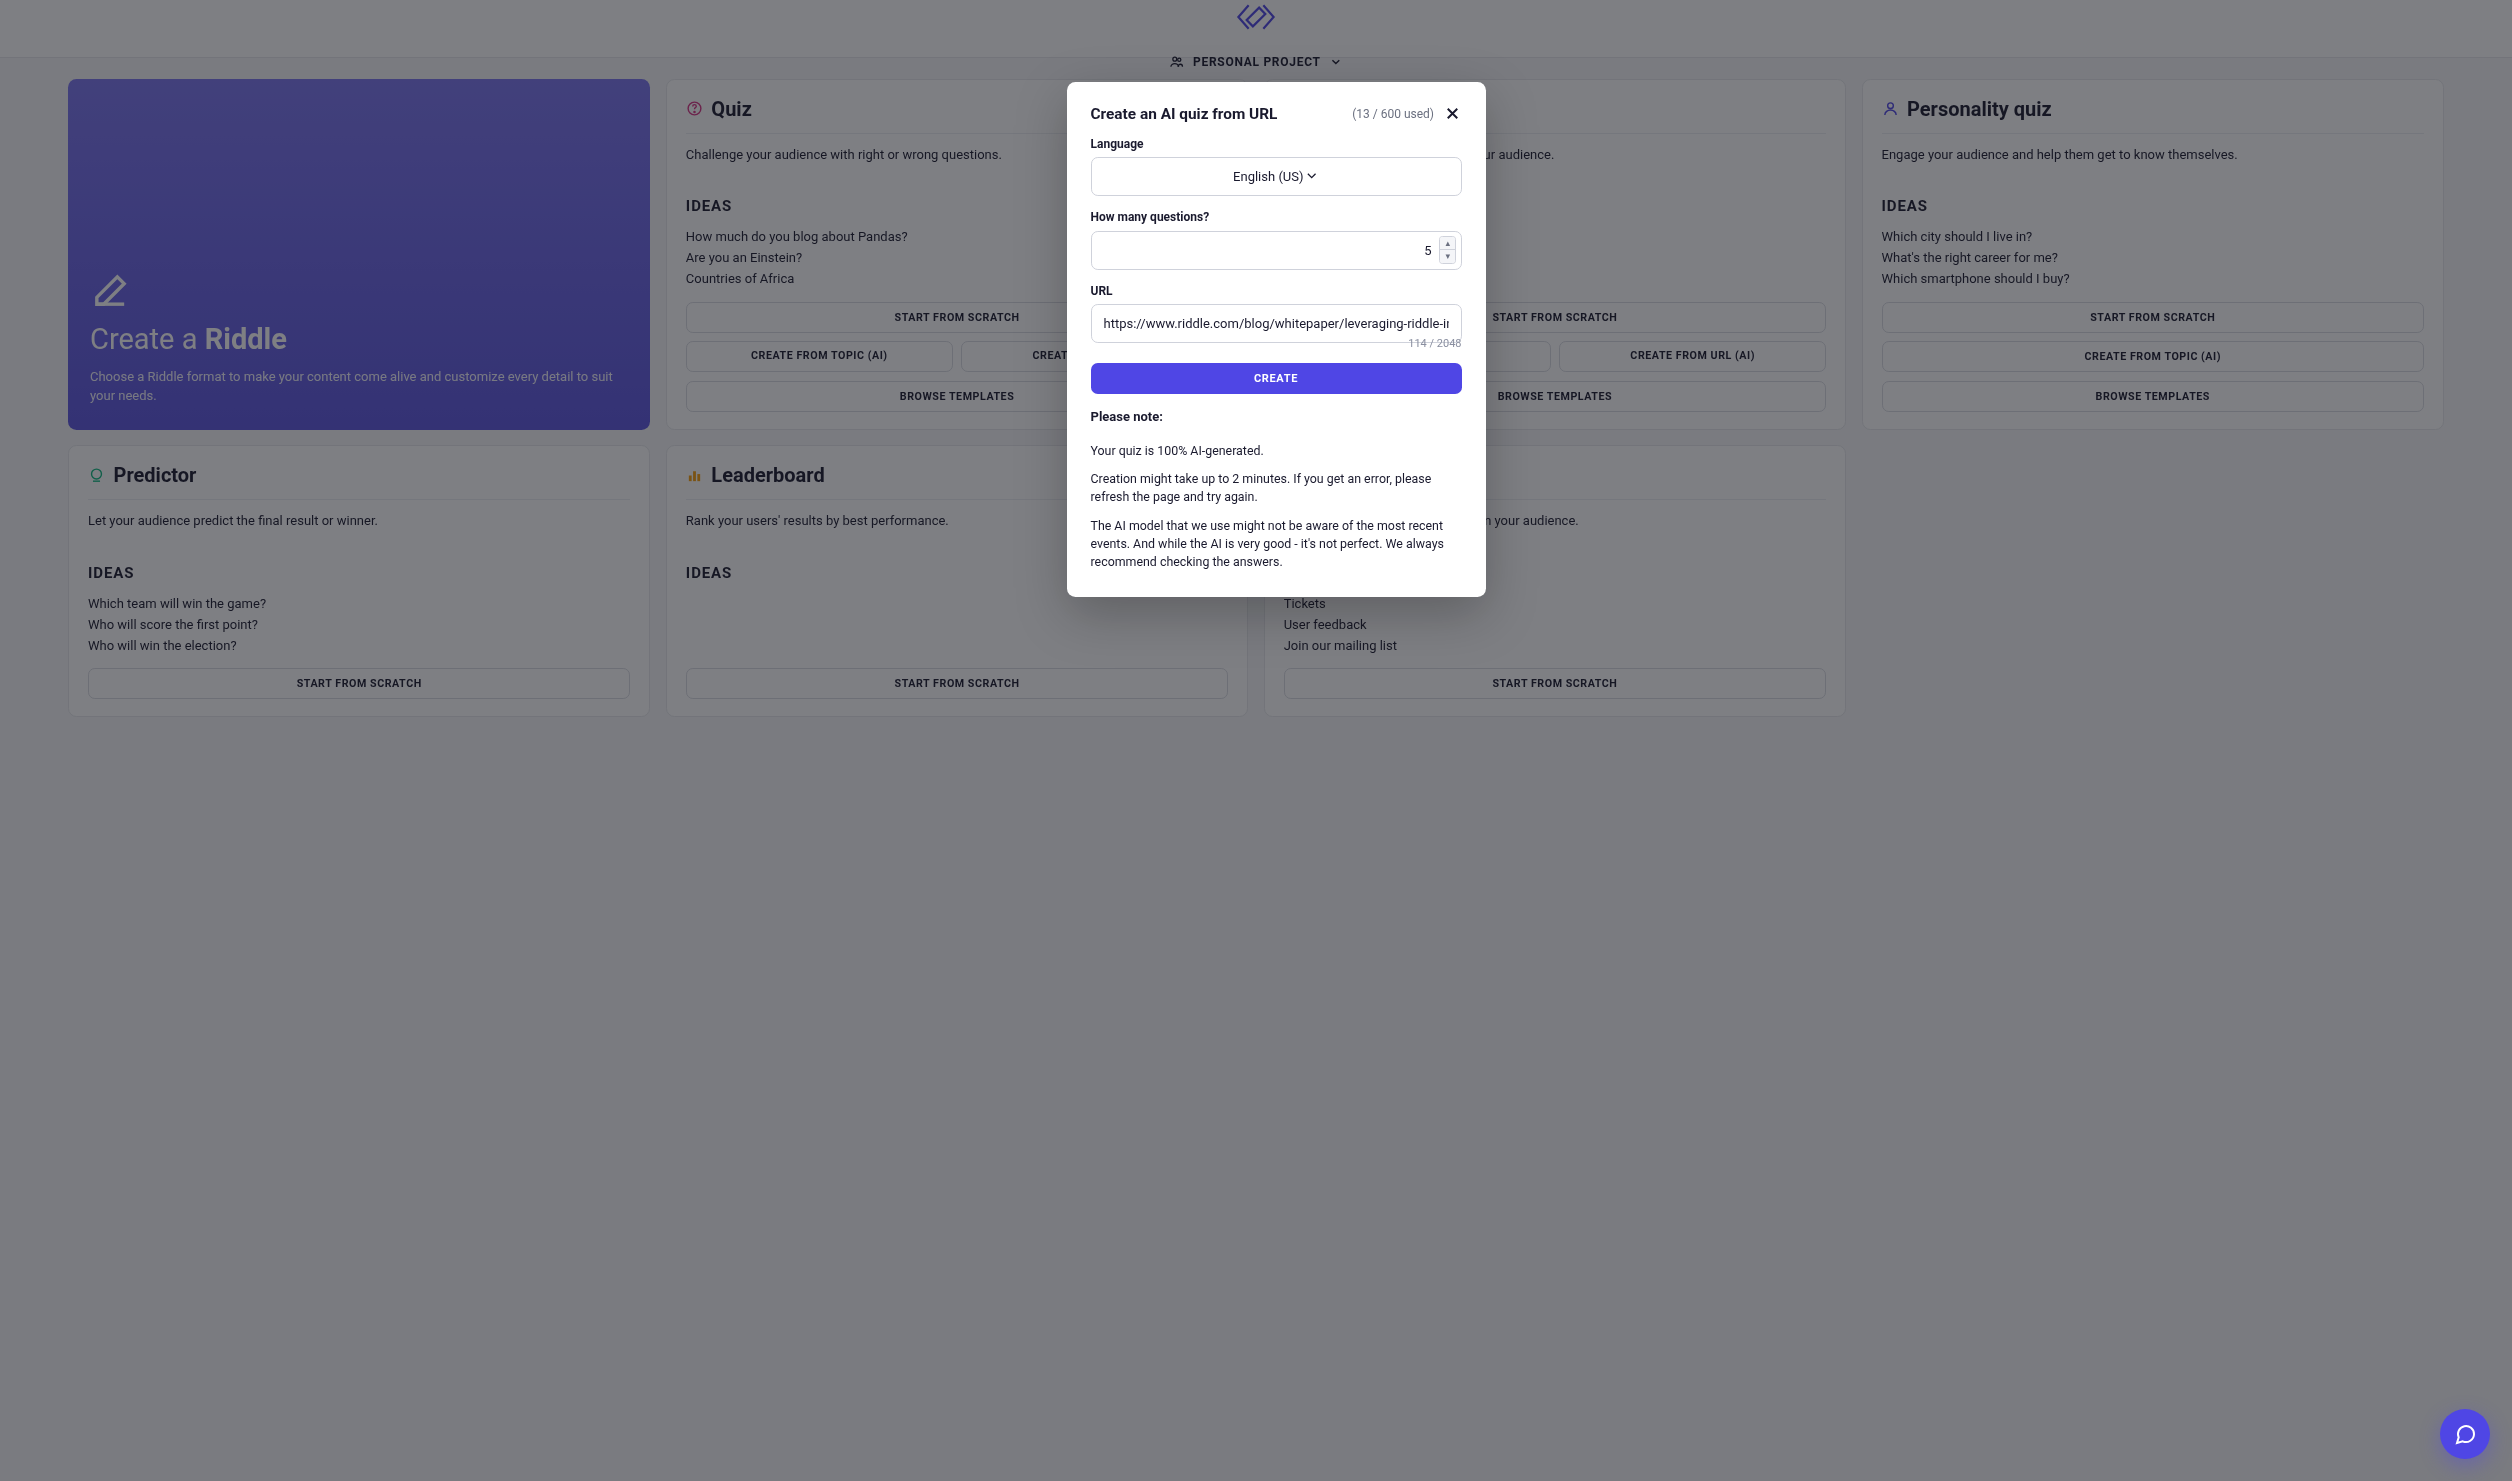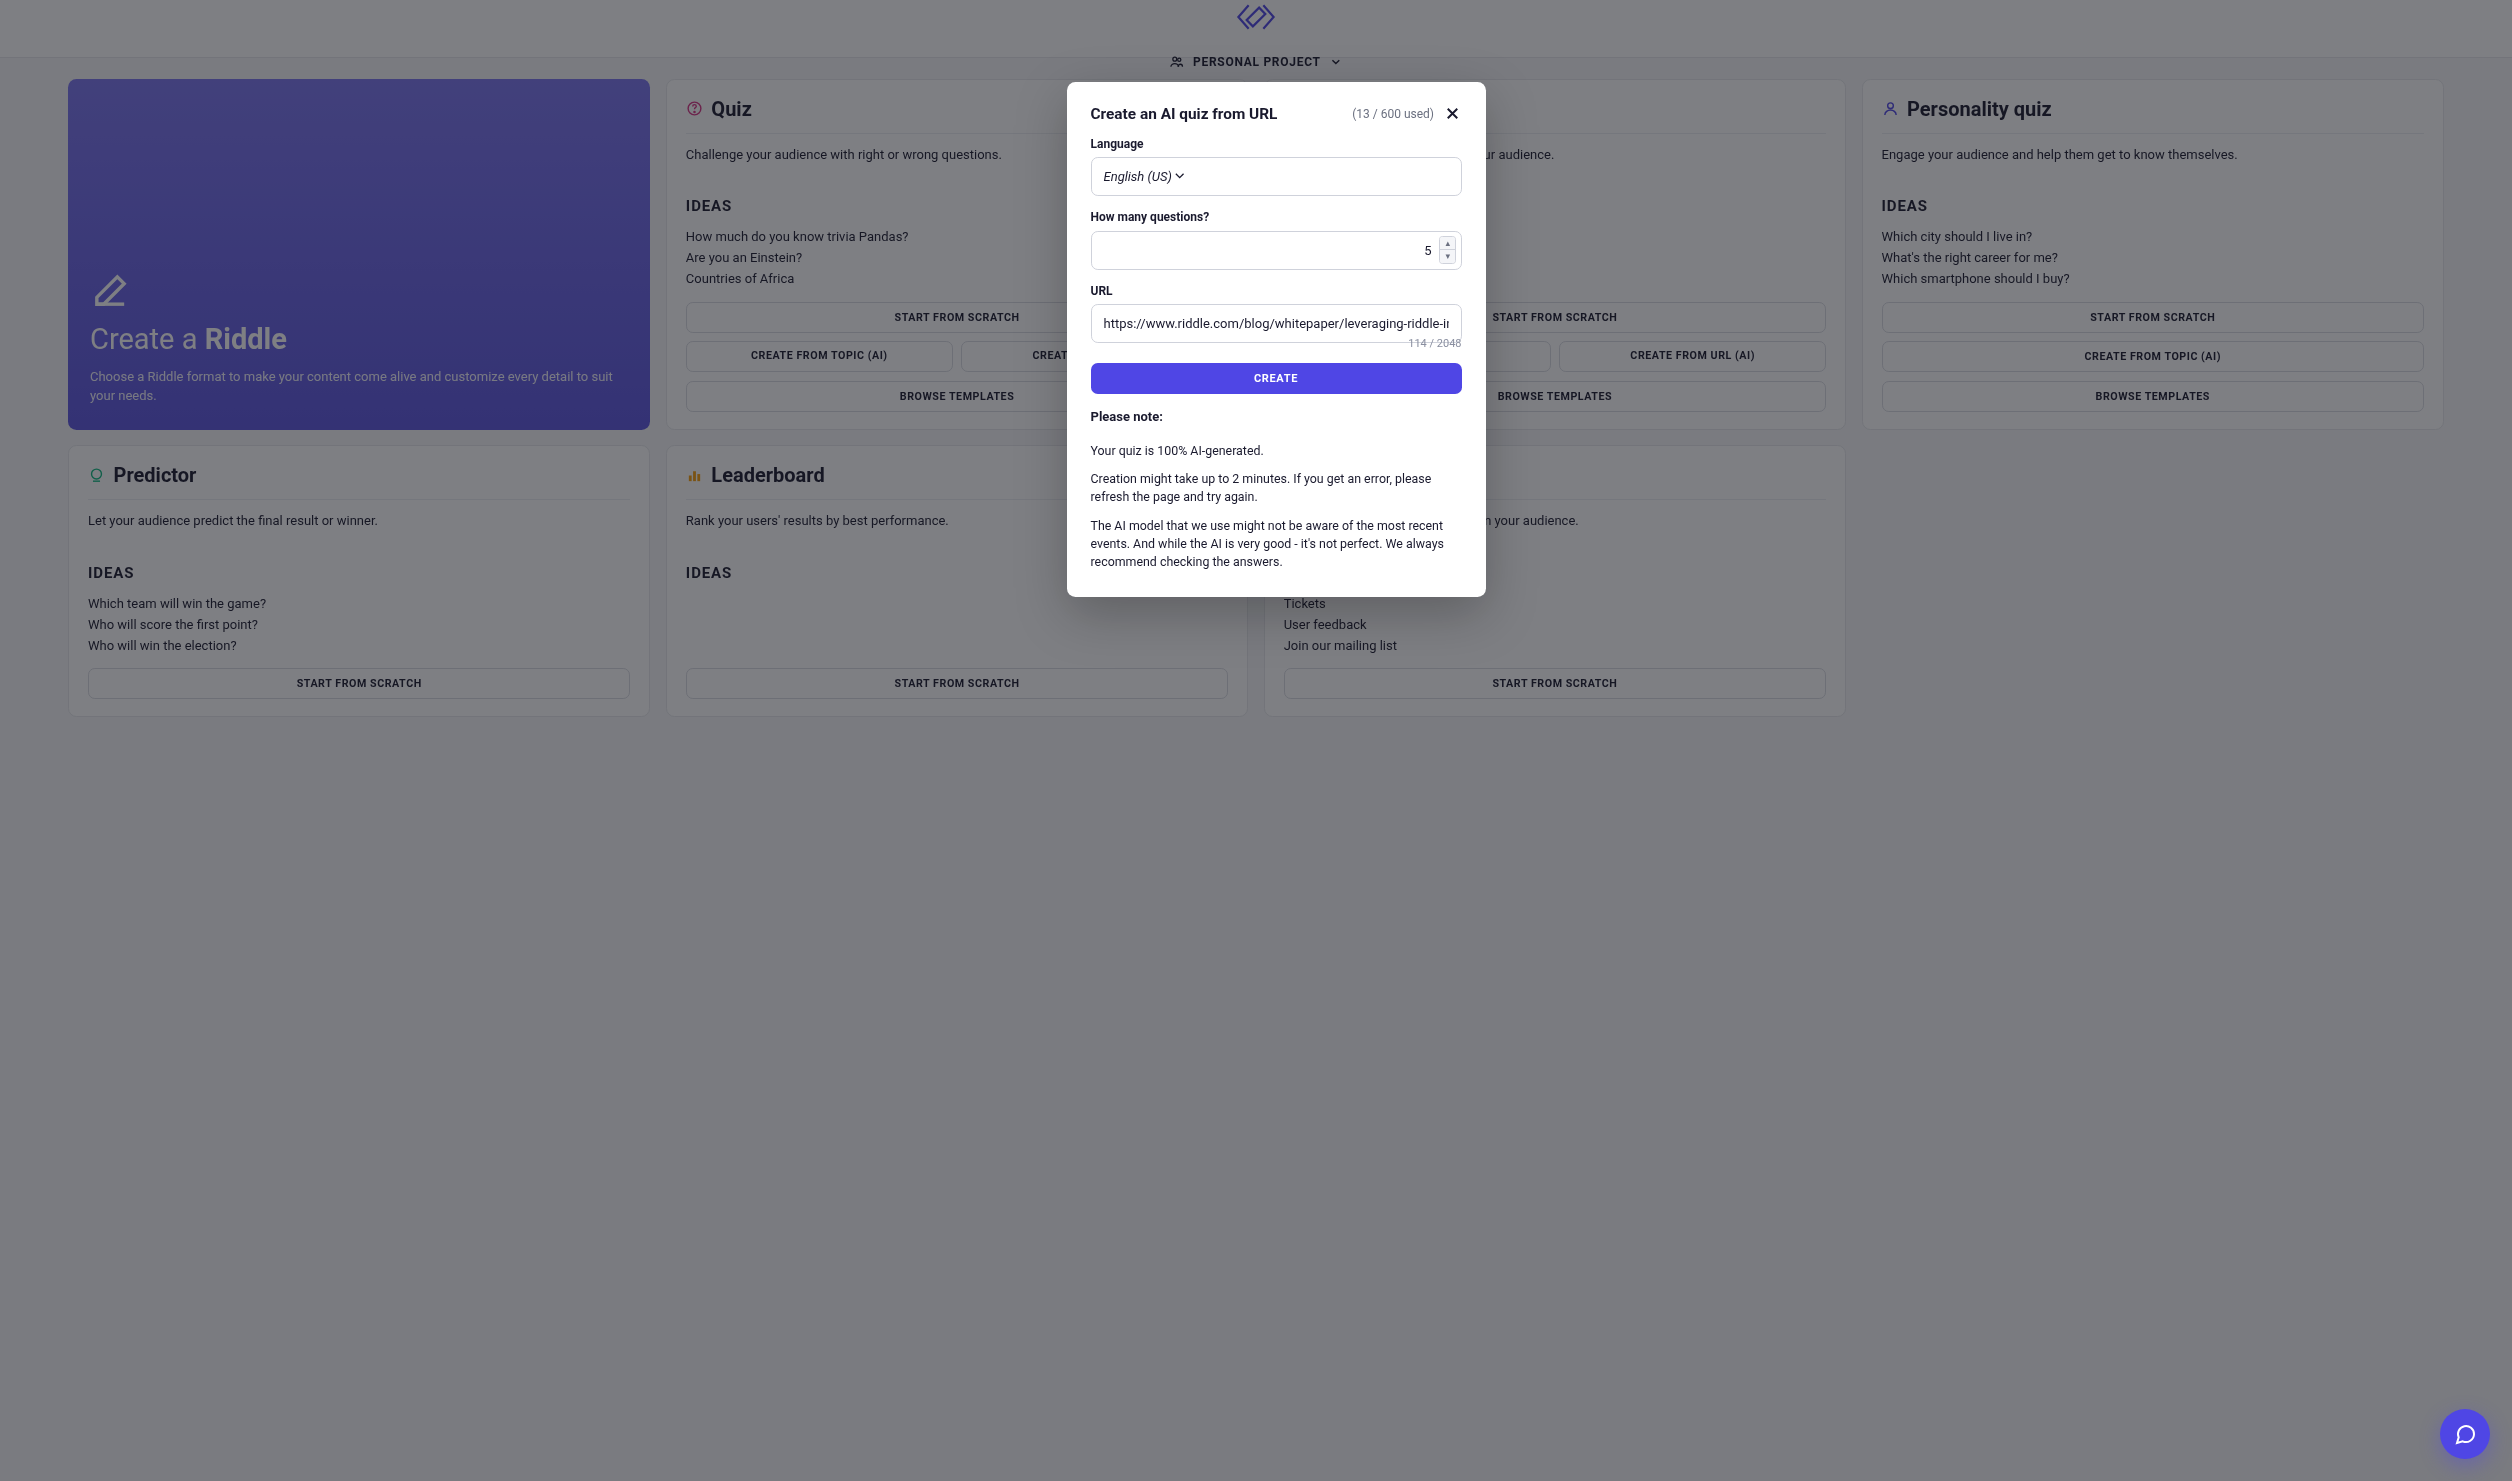--- a/index.html
+++ b/index.html
@@ -43,21 +43,21 @@
 
   
   .overlay { position: fixed; inset: 0; background: rgba(20,22,30,0.55); display: flex; align-items: flex-start; justify-content: center; padding-top: 82px; padding-left: 40px; }
   .modal { width: 419px; background: #fff; border-radius: 8.5px; padding: 22px 24px 26px; box-shadow: 0 17px 51px rgba(0,0,0,0.25); display: flex; flex-direction: column; gap: 13.7px; }
   .modal-head { display: flex; align-items: center; }
   .modal-head h3 { font-size: 15.4px; font-weight: 700; flex: 0 0 auto; }
   .modal-head .usage { margin-left: auto; font-size: 12px; color: #6b7080; margin-right: 8.5px; }
   .modal-head .close { width: 19px; height: 19px; cursor: pointer; color: #1a1a2e; }
   .field-label { font-size: 12px; font-weight: 700; color: #1a1a2e; }
   .select, .num-input, .text-input { width: 100%; border: 0.9px solid #cfd2db; border-radius: 6.8px; background: #fff; height: 39px; font-size: 13px; color: #1a1a2e; padding: 0 12px; display: flex; align-items: center; }
-  .select { justify-content: flex-start; cursor: pointer; font-style: italic; }
+  .select { justify-content: center; cursor: pointer; }
   .num-wrap { position: relative; }
   .num-input { text-align: right; padding-right: 29px; }
   .spin { position: absolute; right: 5.1px; top: 50%; transform: translateY(-50%); width: 17px; display: flex; flex-direction: column; border: 0.9px solid #cfd2db; border-radius: 3.4px; overflow: hidden; }
   .spin button { height: 13px; background: #f4f5f8; border: none; font-size: 7.7px; color: #6b7080; cursor: pointer; }
   .spin button:first-child { border-bottom: 0.9px solid #cfd2db; }
   .counter { font-size: 11px; color: #8a8fa0; text-align: right; margin-top: -6.8px; }
   .modal .create-btn { width: 100%; height: 31px; background: #4f46e5; color: #fff; border: none; border-radius: 6.8px; font-size: 11px; font-weight: 700; letter-spacing: 0.06em; cursor: pointer; }
   .note strong { font-size: 13px; }
   .note p { font-size: 12.4px; line-height: 1.45; color: #1a1a2e; margin-top: 18px; }
   .note p + p { margin-top: 10.3px; }
@@ -150,21 +150,21 @@
       <span class="ci pink"><svg viewBox="0 0 24 24" width="17" height="17" fill="none" stroke="currentColor" stroke-width="2">
             <circle cx="12" cy="12" r="9"></circle>
             <path d="M9.5 9a2.5 2.5 0 115 0c0 1.5-2.5 2-2.5 4"></path>
             <circle cx="12" cy="17" r="0.8" fill="currentColor"></circle>
           </svg></span>
       <h3>Quiz</h3>
     </div>
     <p class="desc">Challenge your audience with right or wrong questions.</p>
     <div class="ideas-label">IDEAS</div>
     <ul class="ideas">
-      <li>How much do you know trivia Pandas?</li>
+      <li>How much do you blog about Pandas?</li>
       <li>Are you an Einstein?</li>
       <li>Countries of Africa</li>
     </ul>
     <div class="card-btns">
       <button class="card-btn">START FROM SCRATCH</button>
       <div class="card-btns-row">
         <button class="card-btn">CREATE FROM TOPIC (AI)</button>
         <button class="card-btn">CREATE FROM URL (AI)</button>
       </div>
       <button class="card-btn">BROWSE TEMPLATES</button>

